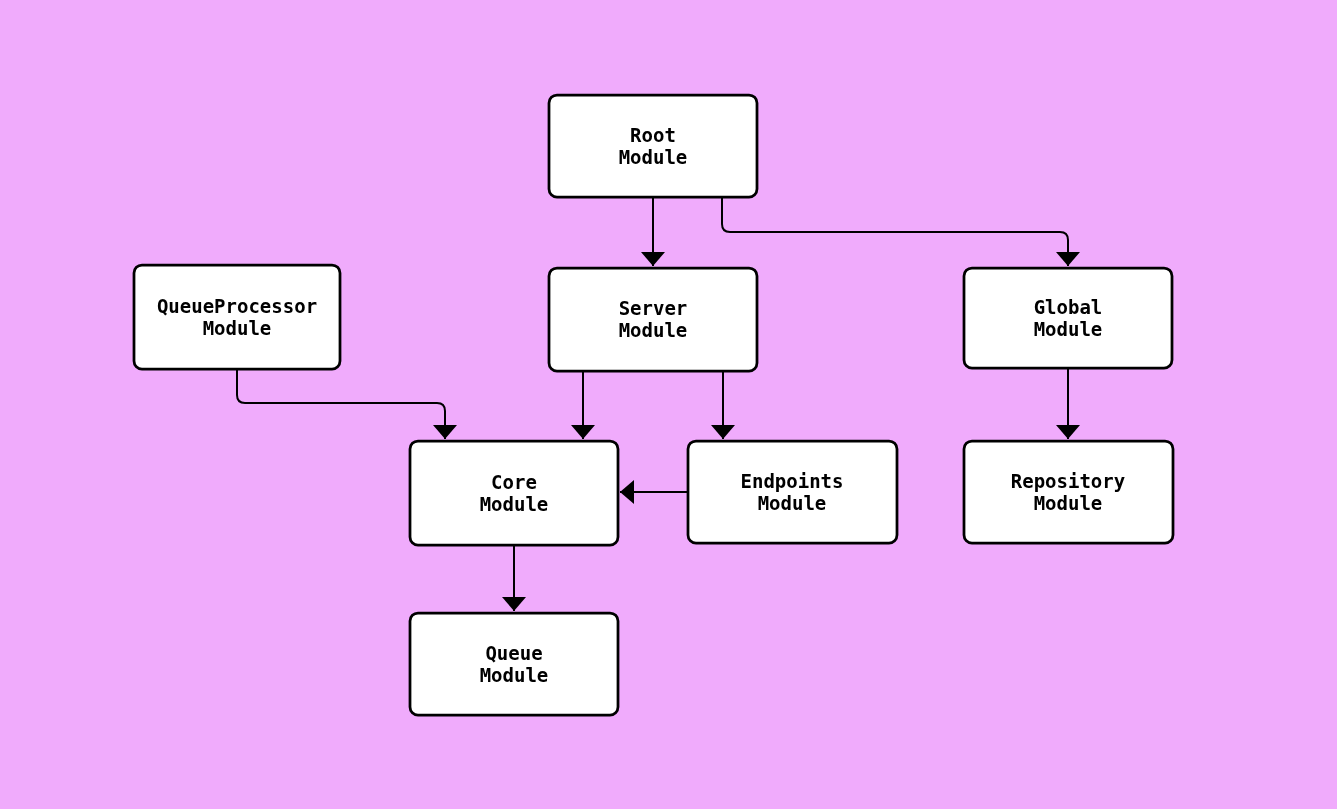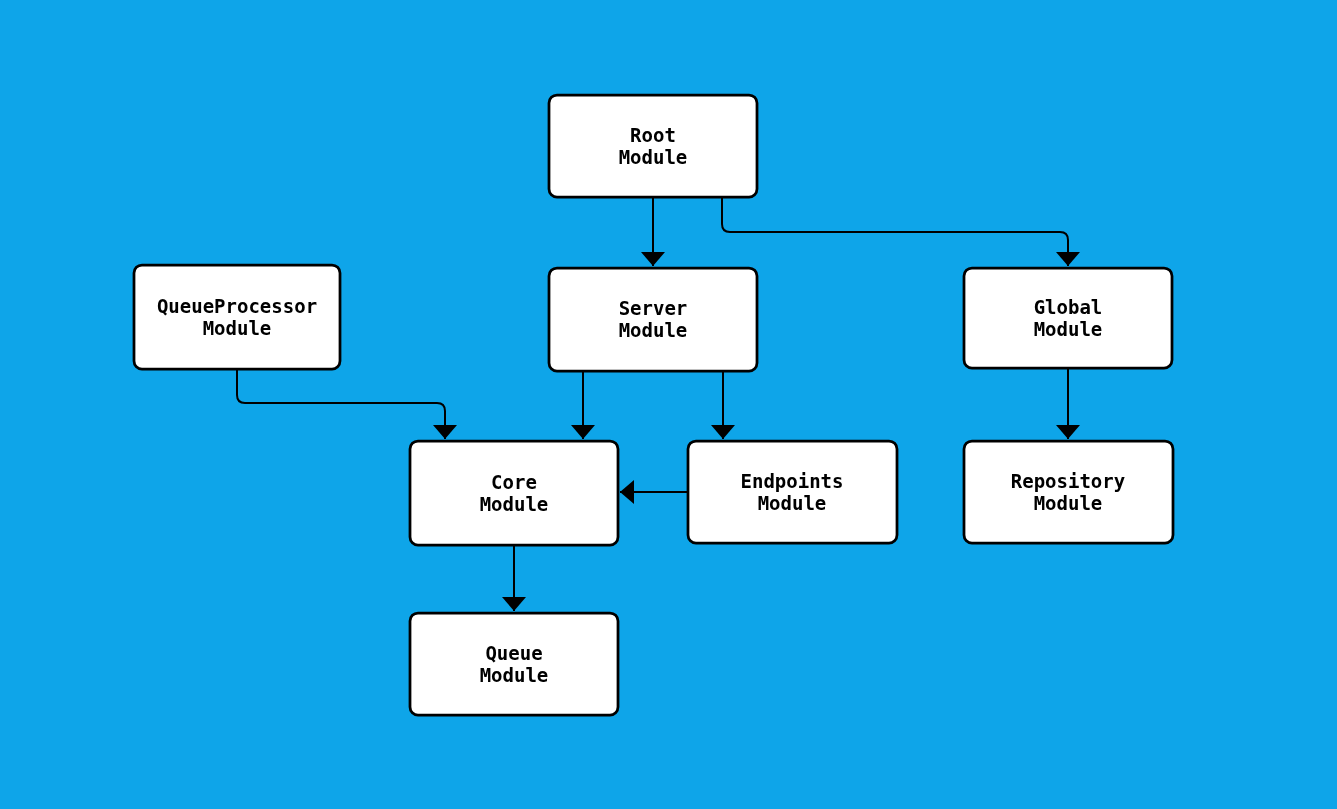--- a/index.html
+++ b/index.html
@@ -7,21 +7,21 @@
     padding: 0;
     background: #ffffff;
     width: 1337px;
     height: 809px;
     overflow: hidden;
   }
   .canvas {
     position: relative;
     width: 1337px;
     height: 809px;
-    background: #0ea5e9;
+    background: #f0abfc;
   }
   svg { display: block; }
   .edge {
     fill: none;
     stroke: #000000;
     stroke-width: 2;
   }
   .node-box {
     fill: #ffffff;
     stroke: #000000;

